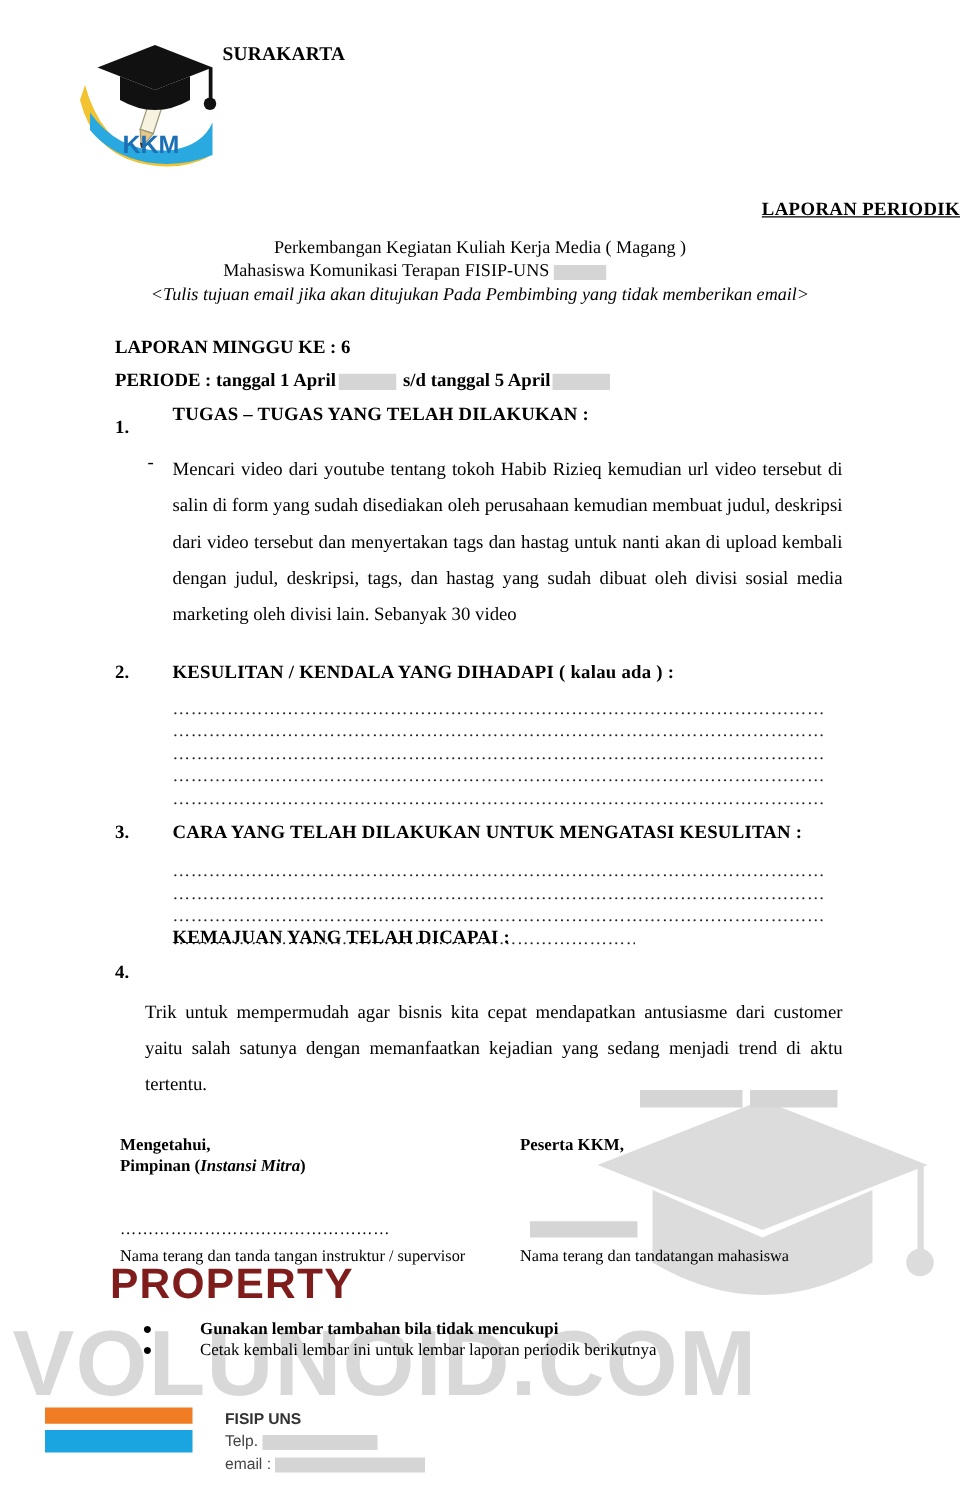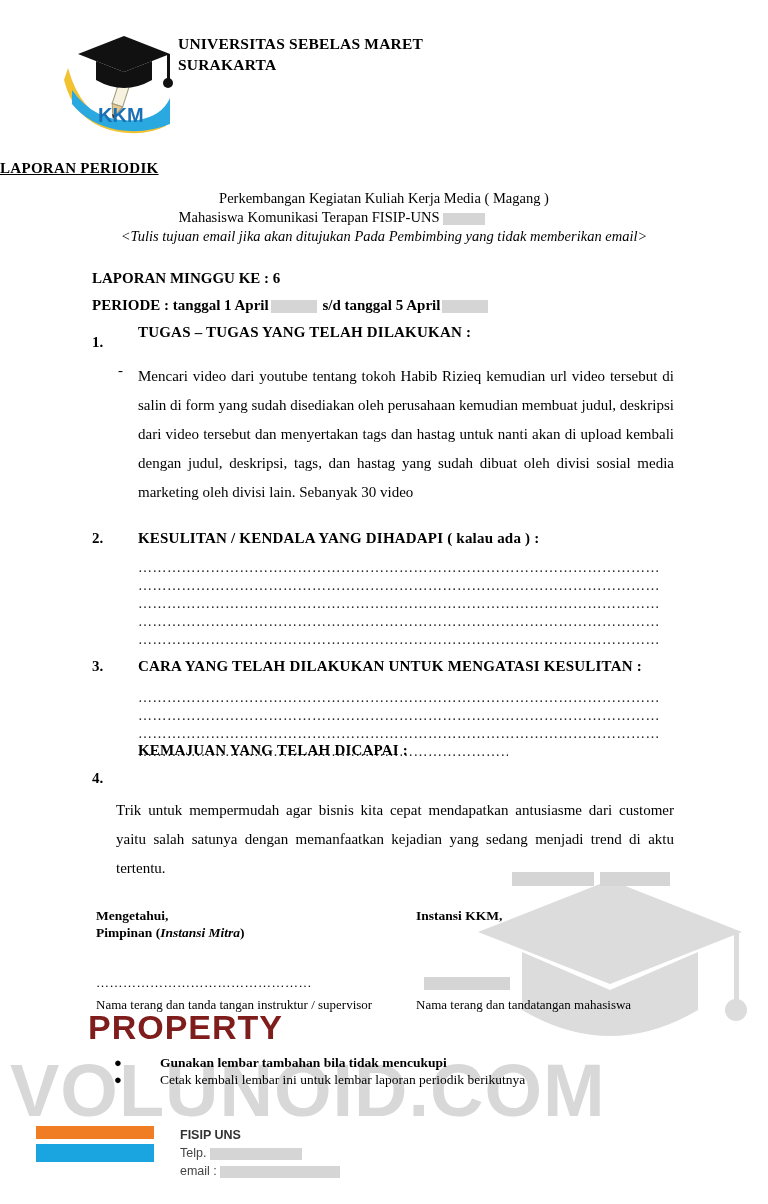--- a/index.html
+++ b/index.html
@@ -87,21 +87,21 @@
   }
 
   
   .content { position: relative; z-index: 3; }
 
   .doc-title {
     position: absolute;
     left: 0;
     top: 160px;
     width: 768px;
-    text-align: left;
+    text-align: right;
     font-weight: bold;
     font-size: 15px;
     letter-spacing: 0.3px;
     text-decoration: underline;
   }
   .sub1 {
     position: absolute;
     left: 0;
     top: 190px;
     width: 768px;
@@ -328,21 +328,20 @@
 
     <polygon points="62,8 108,26 62,44 16,26" fill="#111"></polygon>
     <path d="M34 33 L34 52 Q62 68 90 52 L90 33 L62 44 Z" fill="#111"></path>
     <rect x="105" y="26" width="3" height="26" fill="#111"></rect>
     <circle cx="106" cy="55" r="5" fill="#111"></circle>
 
     <text x="36" y="94" font-family="Liberation Sans, sans-serif" font-size="20" font-weight="bold" fill="#1a6fb5">KKM</text>
   </svg>
 
   <div class="header-lines">
-    <div>UNIVERSITAS SEBELAS MARET</div>
     <div>SURAKARTA</div>
   </div>
 
   <div class="content">
 
     <div class="doc-title">LAPORAN PERIODIK</div>
     <div class="sub1">Perkembangan Kegiatan Kuliah Kerja Media ( Magang )</div>
     <div class="sub2">
       <span>Mahasiswa Komunikasi Terapan FISIP-UNS</span><span class="redact"></span>
     </div>
@@ -381,21 +380,21 @@
     <div class="sec-head" style="top:742px;">KEMAJUAN YANG TELAH DICAPAI :</div>
     <div class="para" style="left:116px; top:796px; width:558px;">Trik untuk mempermudah agar bisnis kita cepat mendapatkan antusiasme dari customer yaitu salah satunya dengan memanfaatkan kejadian yang sedang menjadi trend di aktu tertentu.</div>
 
     <div class="blob-a"></div>
     <div class="blob-b"></div>
 
     <div class="sig-left-1">Mengetahui,</div>
     <div class="sig-left-2">
       <span>Pimpinan (</span><i>Instansi Mitra</i><span>)</span>
     </div>
-    <div class="sig-right-1">Instansi KKM,</div>
+    <div class="sig-right-1">Peserta KKM,</div>
 
     <div class="sig-dotline">…………………………………………</div>
     <div class="sig-redact"></div>
     <div class="sig-cap-left">Nama terang dan tanda tangan instruktur / supervisor</div>
     <div class="sig-cap-right">Nama terang dan tandatangan mahasiswa</div>
 
     <div class="note-dot" style="top:1055px;">●</div>
     <div class="note" style="left:160px; top:1055px;font-weight:bold;">Gunakan lembar tambahan bila tidak mencukupi</div>
     <div class="note-dot" style="top:1072px;">●</div>
     <div class="note" style="left:160px; top:1072px;text-align:right;">Cetak kembali lembar ini untuk lembar laporan periodik berikutnya</div>

